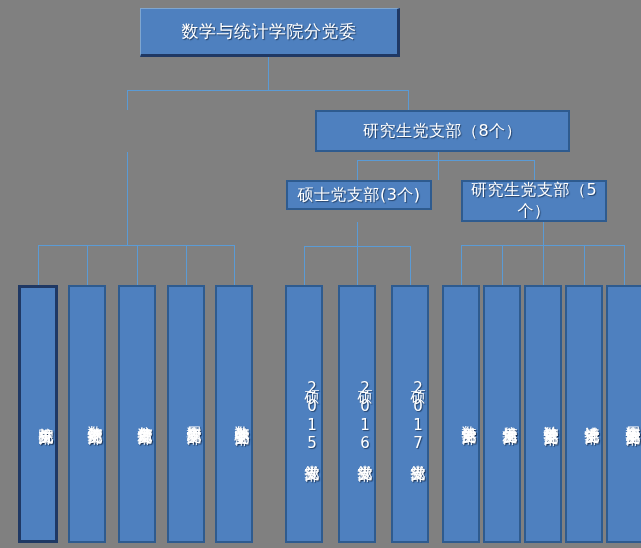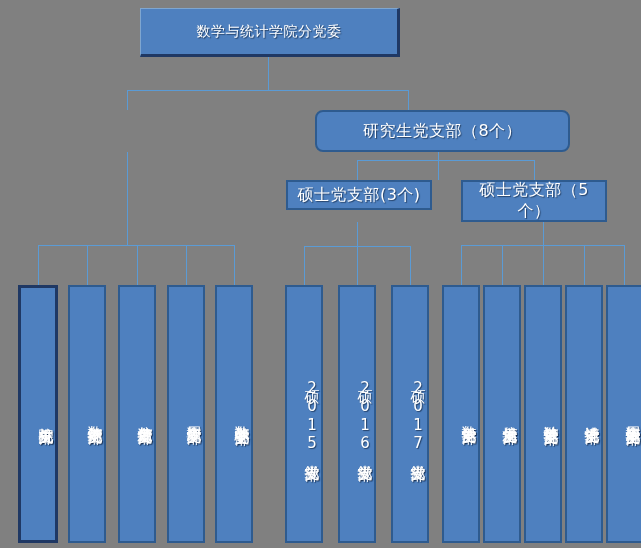--- a/index.html
+++ b/index.html
@@ -40,21 +40,21 @@
   }
 
   
   .node.root {
     background: #4E80BF;
     border: 1px solid #7FA6D0;
     border-right-color: #1F3864;
     border-bottom-color: #1F3864;
     border-right-width: 3px;
     border-bottom-width: 3px;
-    font-size: 14px;
+    font-size: 17px;
     text-shadow: 1px 1px 1px rgba(20,40,70,0.75);
     text-align: center;
   }
 
   
   .node.branch {
     border: 2px solid #2E5B8F;
     font-size: 16px;
     text-shadow: 1px 1px 1px rgba(20,40,70,0.7);
   }
@@ -107,25 +107,25 @@
   <div class="line vline" style="left:543px; top:222px; height:63px;"></div>
   <div class="line hline" style="left:461px; top:245px; width:163px;"></div>
   <div class="line vline" style="left:461px; top:245px; height:40px;"></div>
   <div class="line vline" style="left:502px; top:245px; height:40px;"></div>
   <div class="line vline" style="left:584px; top:245px; height:40px;"></div>
   <div class="line vline" style="left:624px; top:245px; height:40px;"></div>
 
   <div class="node root" style="left:140px; top:8px; width:260px; height:49px;">数学与统计学院分党委</div>
 
 
-  <div class="node branch" style="left:315px; top:110px; width:255px; height:42px;border-radius:8px;">研究生党支部（8个）</div>
+  <div class="node branch" style="left:315px; top:110px; width:255px; height:42px;">研究生党支部（8个）</div>
 
   <div class="node branch" style="left:286px; top:180px; width:146px; height:30px;">硕士党支部(3个)</div>
 
-  <div class="node branch" style="left:461px; top:180px; width:146px; height:42px;">硕士党支部（5个）</div>
+  <div class="node branch" style="left:461px; top:180px; width:146px; height:42px;">研究生党支部（5个）</div>
 
   <div class="node leaf dark-frame" style="left:18px; top:285px; width:40px; height:258px;">院机关党支部</div>
   <div class="node leaf" style="left:68px; top:285px; width:38px; height:258px;">数学与统计党支部</div>
   <div class="node leaf" style="left:118px; top:285px; width:38px; height:258px;">信息与计数党支部</div>
   <div class="node leaf" style="left:167px; top:285px; width:38px; height:258px;">应用数学党支部</div>
   <div class="node leaf" style="left:215px; top:285px; width:38px; height:258px;">数学教学中心党支部</div>
 
   <div class="node leaf" style="left:285px; top:285px; width:38px; height:258px;">硕2015级党支部</div>
   <div class="node leaf" style="left:338px; top:285px; width:38px; height:258px;">硕2016级党支部</div>
   <div class="node leaf" style="left:391px; top:285px; width:38px; height:258px;">硕2017级党支部</div>

